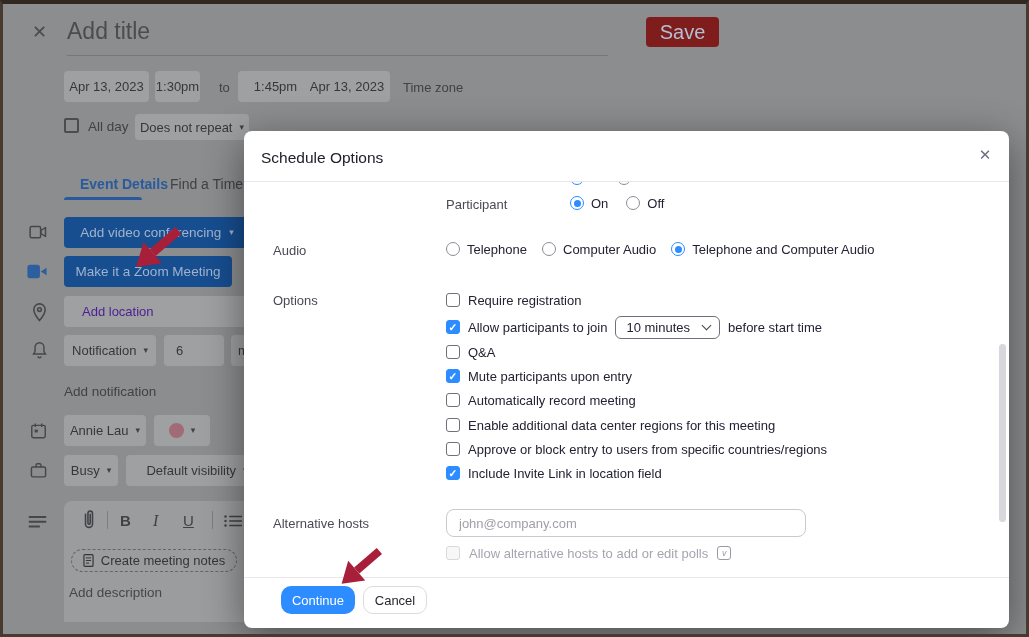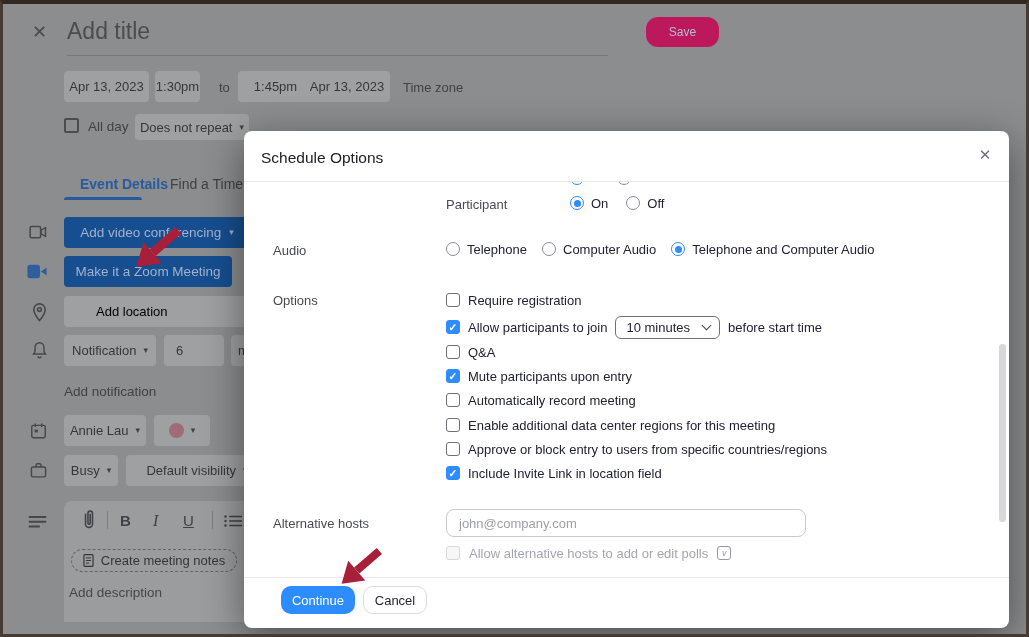--- a/index.html
+++ b/index.html
@@ -9,22 +9,22 @@
   .abs { position:absolute; }
 
   
   .bg-text   { color:#3f4246; font-size:13px; }
   .bg-muted  { color:#4a4d50; }
   .chip { position:absolute; background:#9ea0a2; border-radius:4px; color:#35383b;
           font-size:13px; display:flex; align-items:center; justify-content:center; gap:7px; }
   .chip.left { justify-content:flex-start; }
   .caret { font-size:9px; color:#3f4246; line-height:1; }
   .title-ph { color:#4a4d50; font-size:23px; }
-  .save-btn { position:absolute; background:#be185d; color:#b3bfd3; font-size:12px;
-              border-radius:12px; display:flex; align-items:center; justify-content:center; }
+  .save-btn { position:absolute; background:#7f1d1d; color:#b3bfd3; font-size:20px;
+              border-radius:4px; display:flex; align-items:center; justify-content:center; }
   .blue-btn { position:absolute; background:#164e90; color:#a2b2cd; font-size:13.5px; font-weight:500;
               border-radius:4px; display:flex; align-items:center; justify-content:center; gap:8px; }
   .tab { position:absolute; font-size:14px;margin-left:16px; }
   .tab.active { color:var(--tab-blue); font-weight:600; }
   .tab.idle { color:#3f4246; }
   .tab-underline { position:absolute; background:var(--tab-blue); height:3px; border-radius:3px 3px 0 0; }
   .cbx-bg { position:absolute; width:15px; height:15px; border:2px solid #4a4d50; border-radius:2px; }
   .desc-panel { position:absolute; background:#9a9c9e; border-radius:8px 8px 0 0; }
   .tb-ico { position:absolute; color:#3f4246; font-size:15px; }
   .tb-sep { position:absolute; width:1px; background:#7c7e81; }
@@ -127,21 +127,21 @@
   <svg class="ico" style="left:25px;top:511px;" width="19" height="15" viewBox="0 0 24 18">
     <path d="M1 2h22M1 8h22M1 14h14" stroke="#45484b" stroke-width="2.4"></path>
   </svg>
 
   <div class="blue-btn" style="left:61px;top:213px;width:186px;height:31px;">
     <span>Add video conferencing</span>
     <span class="caret" style="color:#a2b2cd;">▾</span>
   </div>
   <div class="blue-btn" style="left:61px;top:252px;width:168px;height:31px;">Make it a Zoom Meeting</div>
 
-  <div class="chip left" style="left:61px;top:292px;width:200px;height:31px;padding-left:32px;color:#000000;">Add location</div>
+  <div class="chip left" style="left:61px;top:292px;width:200px;height:31px;padding-left:18px;color:#4c1d95;">Add location</div>
 
   <div class="chip" style="left:61px;top:331px;width:92px;height:31px;">
     <span>Notification</span>
     <span class="caret">▾</span>
   </div>
   <div class="chip left" style="left:161px;top:331px;width:60px;height:31px;padding-left:12px;">6</div>
   <div class="chip left" style="left:228px;top:331px;width:80px;height:31px;padding-left:7px;">minutes</div>
 
   <div class="abs bg-text" style="left:61px;top:380px;font-size:13.5px;">Add notification</div>
 

